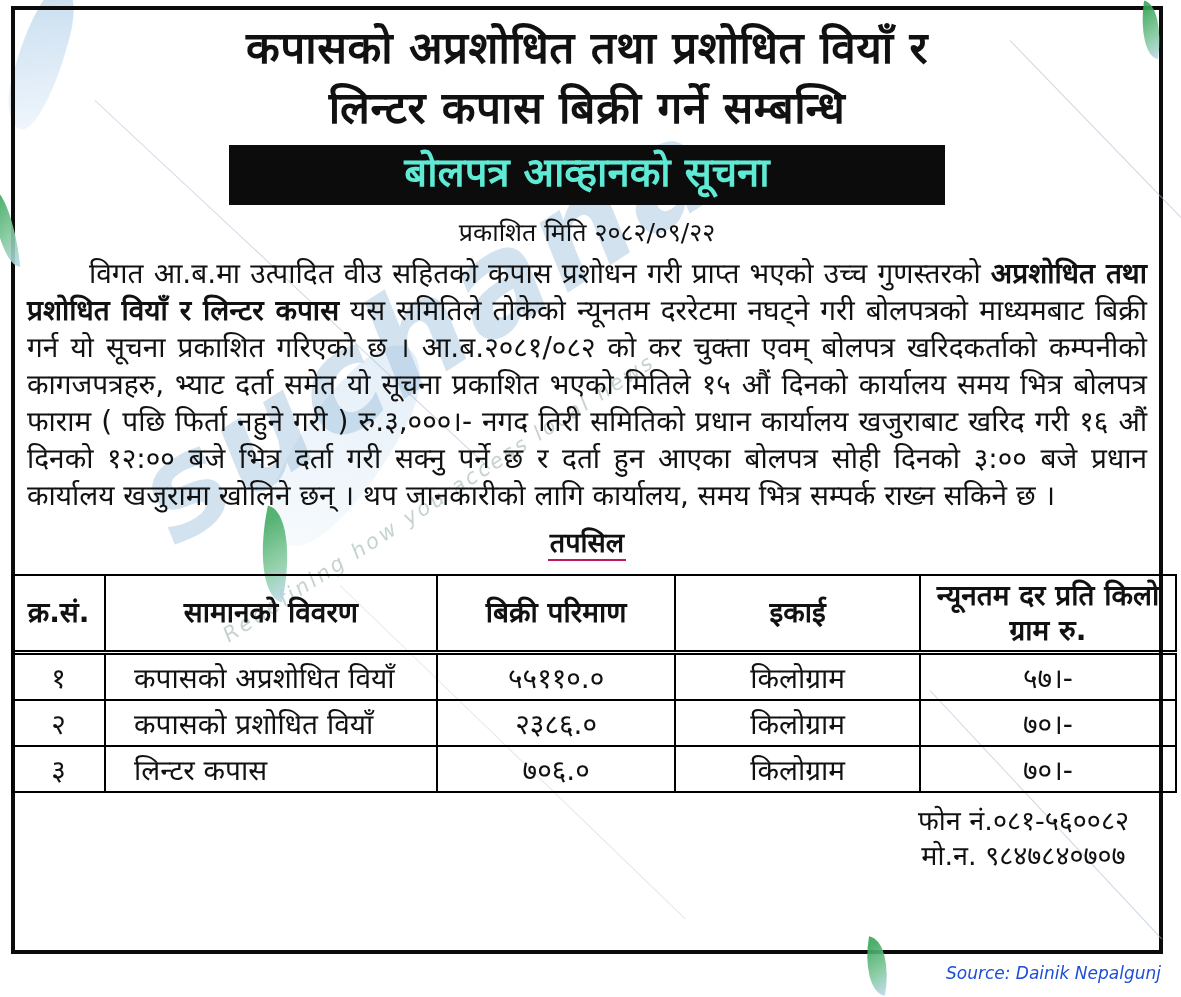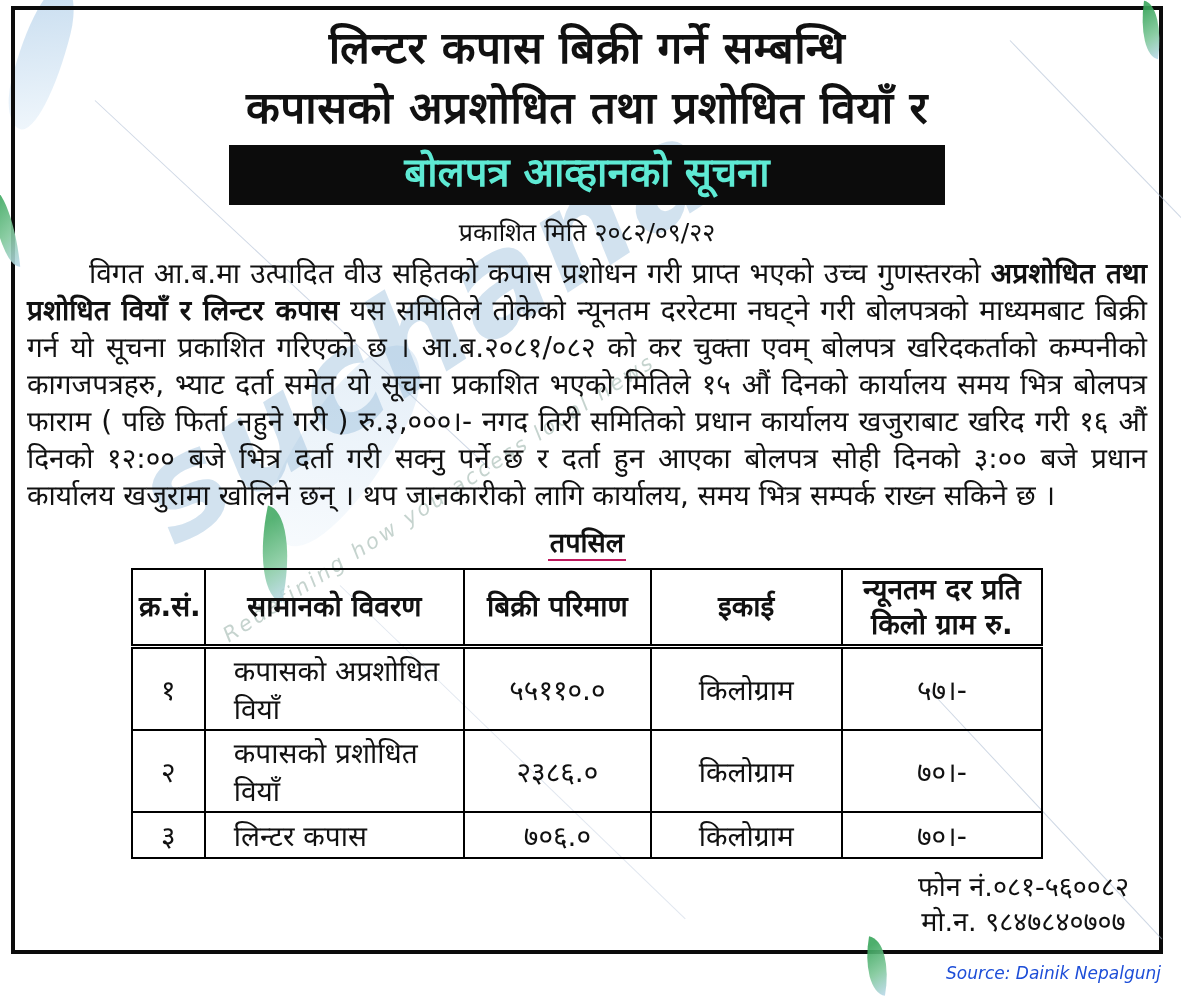--- a/index.html
+++ b/index.html
@@ -28,21 +28,21 @@
   .body-text{
     margin:8px 16px 0 16px;font-size:28px;line-height:1.32;text-align:justify;
     text-indent:62px;
   }
   .body-text .bold{font-weight:bold;}
   .tapsil{
     text-align:center;font-size:27px;font-weight:bold;margin-top:8px;
   }
   .tapsil span{border-bottom:2px solid #be185d;padding:0 2px 1px 2px;}
   table.notice-table{
-    margin:8px auto 0 auto;width:912px;border-collapse:collapse;
+    margin:14px auto 0 auto;width:1166px;border-collapse:collapse;
     table-layout:fixed;background:transparent;
   }
   .notice-table th,.notice-table td{
     border:2px solid #000;font-size:28px;text-align:center;
     padding:2px 6px;overflow:hidden;
   }
   .notice-table thead th{
     font-weight:bold;height:70px;vertical-align:middle;line-height:1.25;
     border-bottom:5px double #000;
   }
@@ -112,22 +112,22 @@
   <div class="wm-tagline">Redefining how you access local news</div>
   <div class="leaf l-top-right"></div>
   <div class="leaf l-left-edge"></div>
   <div class="leaf l-mid"></div>
   <div class="leaf l-bottom"></div>
 
   <div class="frame"></div>
 
   <div class="content">
 
+    <div class="title">कपासको अप्रशोधित तथा प्रशोधित वियाँ र</div>
     <div class="title">लिन्टर कपास बिक्री गर्ने सम्बन्धि</div>
-    <div class="title">कपासको अप्रशोधित तथा प्रशोधित वियाँ र</div>
 
     <div class="banner">बोलपत्र आव्हानको सूचना</div>
 
     <div class="pubdate">प्रकाशित मिति २०८२/०९/२२</div>
 
     <div class="body-text"><span>विगत आ.ब.मा उत्पादित वीउ सहितको कपास प्रशोधन गरी प्राप्त भएको उच्च गुणस्तरको </span><span class="bold">अप्रशोधित तथा प्रशोधित वियाँ र लिन्टर कपास</span><span> यस समितिले तोकेको न्यूनतम दररेटमा नघट्ने गरी बोलपत्रको माध्यमबाट बिक्री गर्न यो सूचना प्रकाशित गरिएको छ । आ.ब.२०८१/०८२ को कर चुक्ता एवम् बोलपत्र खरिदकर्ताको कम्पनीको कागजपत्रहरु, भ्याट दर्ता समेत यो सूचना प्रकाशित भएको मितिले १५ औं दिनको कार्यालय समय भित्र बोलपत्र फाराम ( पछि फिर्ता नहुने गरी ) रु.३,०००।- नगद तिरी समितिको प्रधान कार्यालय खजुराबाट खरिद गरी १६ औं दिनको १२:०० बजे  भित्र दर्ता गरी सक्नु पर्ने छ र दर्ता हुन आएका बोलपत्र सोही दिनको ३:०० बजे प्रधान कार्यालय खजुरामा खोलिने छन् । थप जानकारीको लागि कार्यालय, समय भित्र सम्पर्क राख्न सकिने छ ।</span></div>
 
     <div class="tapsil"><span>तपसिल</span></div>
 
     <table class="notice-table">

